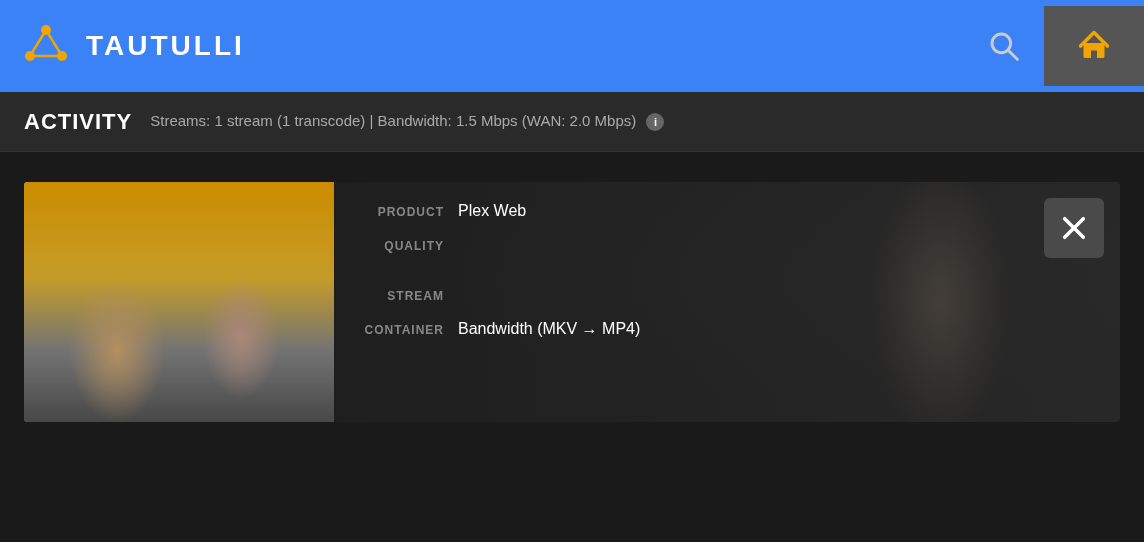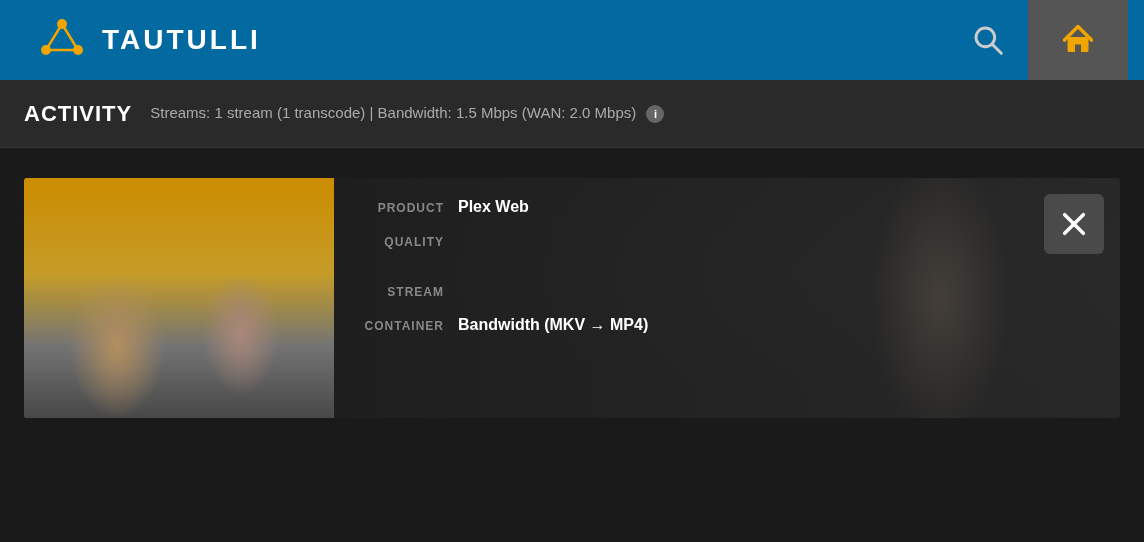--- a/index.html
+++ b/index.html
@@ -7,26 +7,26 @@
       background: #1a1a1a;
       font-family: 'Helvetica Neue', Arial, sans-serif;
       color: #fff;
       width: 1144px;
       min-height: 542px;
       overflow: hidden;
     }
 
     
     .header {
-      background: #0369a1;
+      background: #3b82f6;
       display: flex;
       align-items: center;
       justify-content: space-between;
-      height: 80px;
-      padding: 16px;
+      height: 92px;
+      padding: 0;
     }
     .header-left {
       display: flex;
       align-items: center;
       padding-left: 20px;
     }
     .logo-icon {
       width: 52px;
       height: 52px;
       margin-right: 14px;
@@ -70,21 +70,21 @@
     }
     .home-btn svg {
       width: 36px;
       height: 36px;
       fill: #f0a500;
     }
 
     
     .activity-bar {
       background: #2a2a2a;
-      height: 68px;
+      height: 60px;
       display: flex;
       align-items: center;
       padding: 0 24px;
       border-bottom: 1px solid #333;
     }
     .activity-title {
       font-size: 22px;
       font-weight: 800;
       color: #fff;
       letter-spacing: 1px;
@@ -191,21 +191,21 @@
       text-transform: uppercase;
       width: 100px;
       text-align: right;
       padding-right: 14px;
       padding-top: 3px;
       flex-shrink: 0;
     }
     .info-value {
       font-size: 16px;
       color: #fff;
-      font-weight: 700;
+      font-weight: 400;
     }
 
     .info-spacer {
       height: 10px;
       position: relative;
       z-index: 1;
     }
 
     
     .close-btn {

